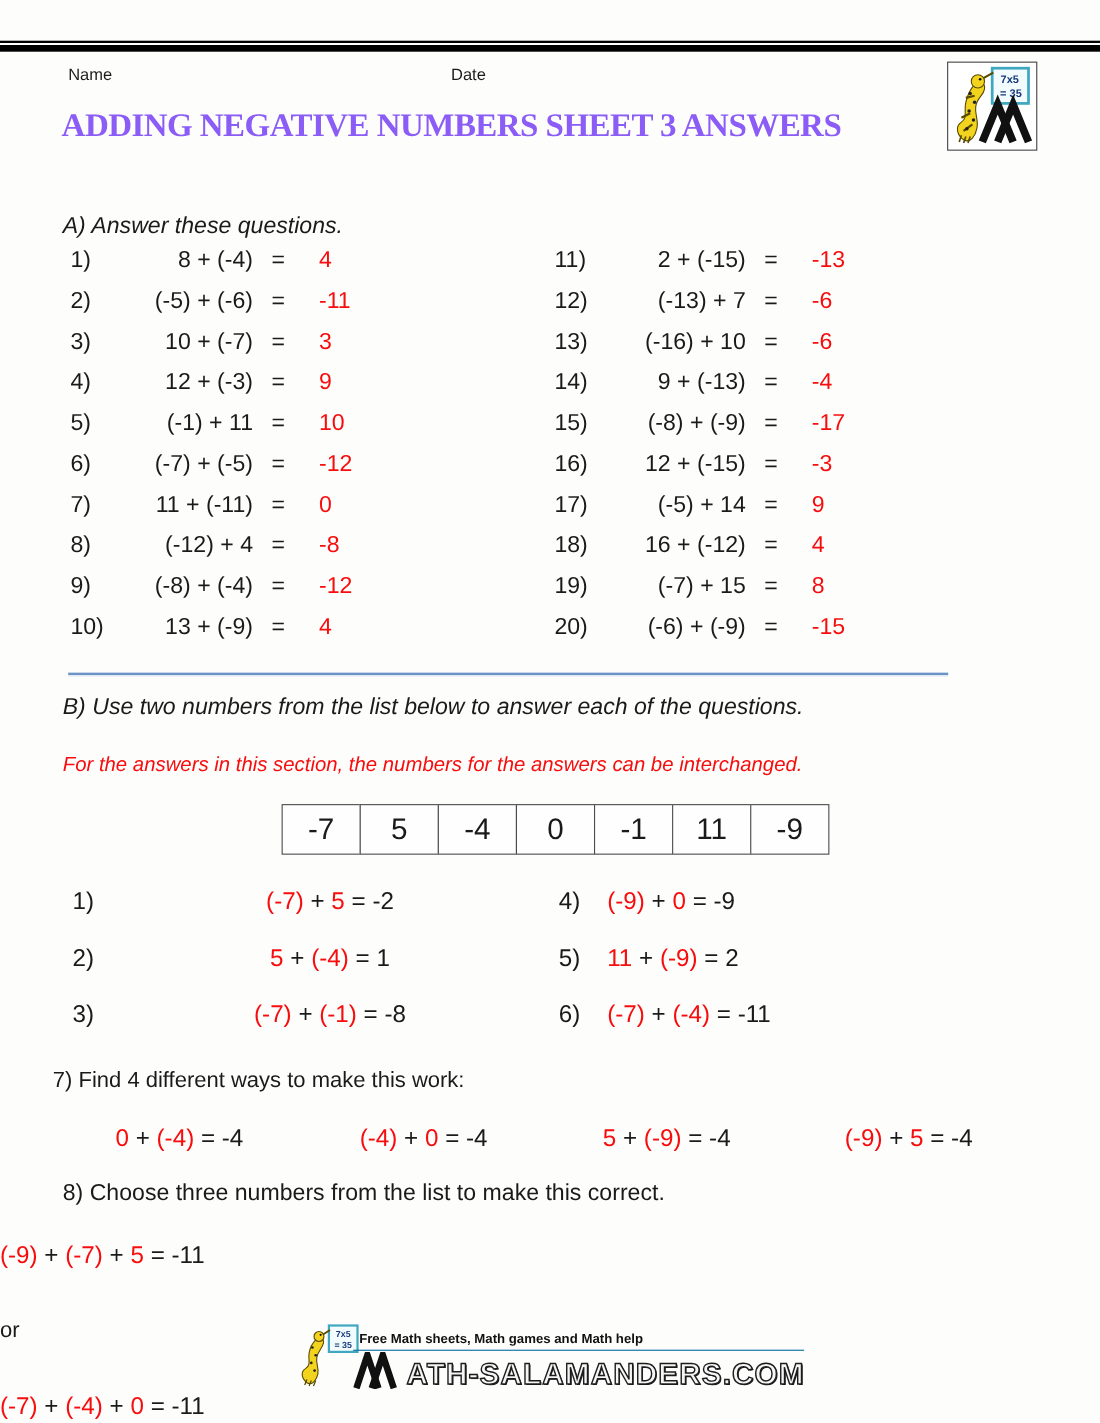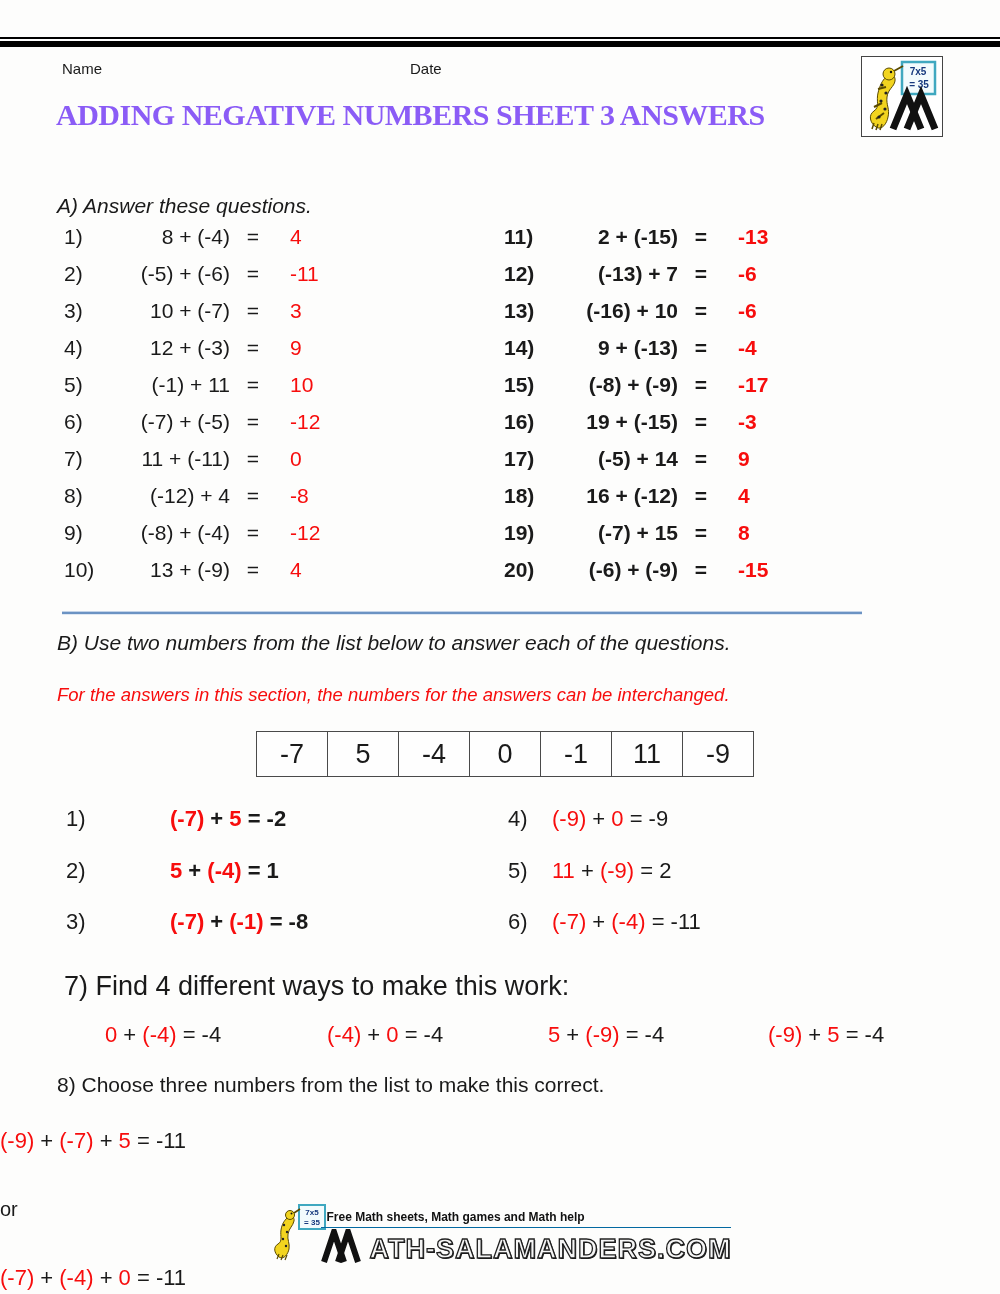--- a/index.html
+++ b/index.html
@@ -16,21 +16,21 @@
                border:1px solid #444;background:#fff;}
 
   .title{position:absolute;left:56px;top:98px;margin:0;
          font-family:"Liberation Serif",serif;font-weight:600;
          font-size:30px;letter-spacing:-0.5px;color:#8b5cf6;white-space:nowrap;}
 
   .a-heading{position:absolute;left:57px;top:170px;font-size:21px;font-style:italic;margin-top:24px;}
 
   .col-a{position:absolute;top:218px;}
   .col-a.left{left:64px;}
-  .col-a.right{left:504px;font-weight:bold;}
+  .col-a.right{left:504px;}
   .a-row{display:grid;grid-template-columns:48px 118px 46px 110px;height:37.1px;
          align-items:center;font-size:21px;}
   .col-a.right .a-row{grid-template-columns:48px 126px 46px 110px;}
   .a-expr{text-align:right;white-space:nowrap;}
   .a-eq{text-align:center;}
   .a-ans{padding-left:14px;}
   .red{color:#f70d0d;}
 
   .divider{position:absolute;left:62px;top:611px;width:800px;height:4px;
            background:linear-gradient(to bottom,#c3d3e8 0 1px,#6b93c3 1px 3px,#dfe8f3 3px 4px);}
@@ -41,25 +41,25 @@
 
   .numlist{position:absolute;left:256px;top:731px;display:flex;}
   .num-cell{width:70px;height:44px;border:1px solid #4a4a4a;margin-left:-1px;
             display:flex;align-items:center;justify-content:center;
             font-size:27px;background:#fefefe;}
   .num-cell:first-child{margin-left:0;}
 
   .b-questions{position:absolute;left:0;top:806px;width:1000px;}
   .b-row{position:relative;width:1000px;height:51.5px;font-size:22px;}
   .b-num-l{position:absolute;left:66px;top:0;}
-  .b-eq-l{position:absolute;left:170px;top:0;width:260px;text-align:left;white-space:nowrap;font-weight:bold;}
+  .b-eq-l{position:absolute;left:170px;top:0;width:260px;text-align:center;white-space:nowrap;}
   .b-num-r{position:absolute;left:508px;top:0;}
   .b-eq-r{position:absolute;left:552px;top:0;white-space:nowrap;}
 
-  .q7-heading{position:absolute;left:64px;top:971px;font-size:27px;}
+  .q7-heading{position:absolute;left:48px;top:971px;font-size:20px;}
   .q7-eqs{position:absolute;left:0;top:1022px;width:1000px;height:34px;font-size:22px;}
   .q7-eq{position:absolute;top:0;white-space:nowrap;}
 
   .q8-heading{position:absolute;left:57px;top:1073px;font-size:21px;}
   .q8-eqs{position:absolute;left:0;top:1128px;width:1000px;display:flex;
           justify-content:center;gap:44px;align-items:baseline;font-size:22px;flex-direction:column;}
   .q8-eq{white-space:nowrap;}
   .or-label{font-size:20px;}
 
   .footer{position:absolute;left:0;top:1203px;width:1000px;display:flex;justify-content:center;}
@@ -202,21 +202,21 @@
         <span class="a-ans red">-4</span>
       </div>
       <div class="a-row">
         <span class="a-num">15)</span>
         <span class="a-expr">(-8) + (-9)</span>
         <span class="a-eq">=</span>
         <span class="a-ans red">-17</span>
       </div>
       <div class="a-row">
         <span class="a-num">16)</span>
-        <span class="a-expr">19 + (-15)</span>
+        <span class="a-expr">12 + (-15)</span>
         <span class="a-eq">=</span>
         <span class="a-ans red">-3</span>
       </div>
       <div class="a-row">
         <span class="a-num">17)</span>
         <span class="a-expr">(-5) + 14</span>
         <span class="a-eq">=</span>
         <span class="a-ans red">9</span>
       </div>
       <div class="a-row">

